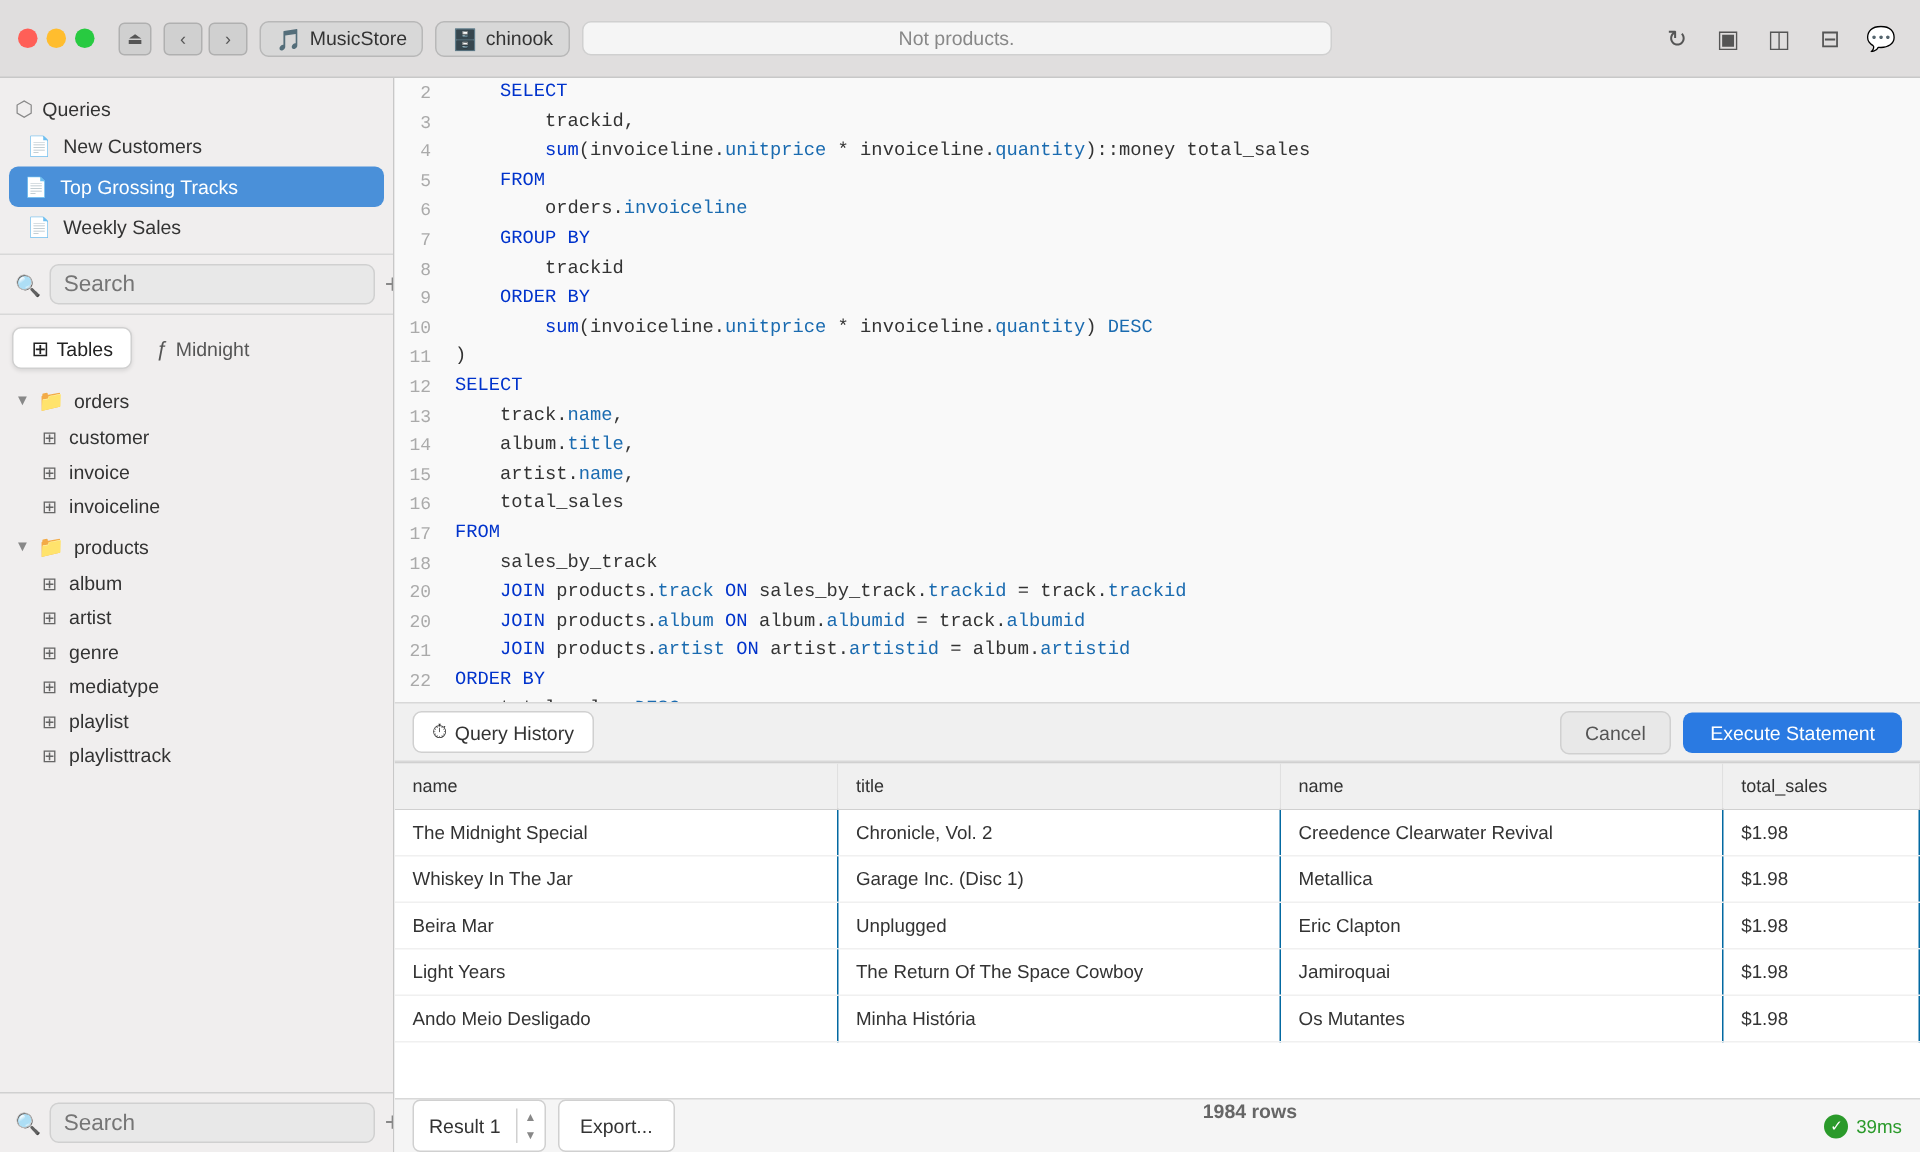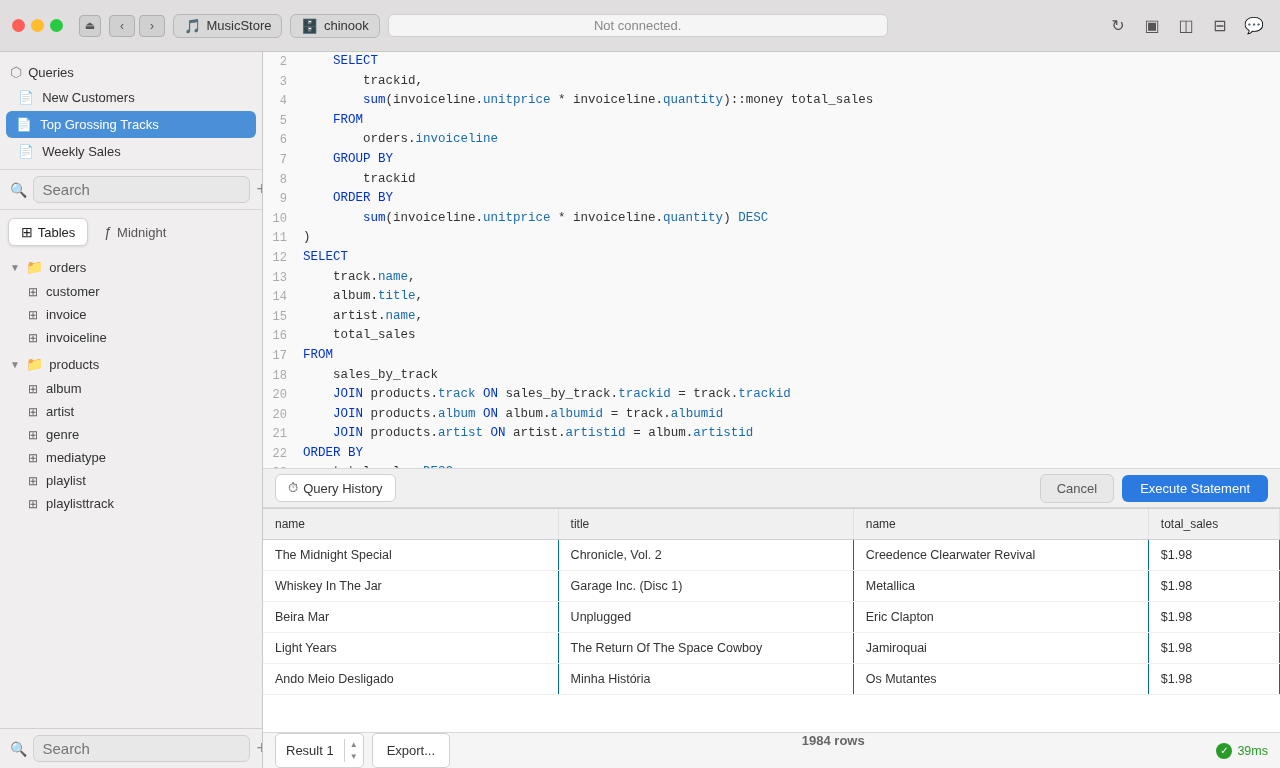--- a/index.html
+++ b/index.html
@@ -112,21 +112,21 @@
   </div>
   <div class="db-label">
     <span class="icon">🎵</span>
     <span>MusicStore</span>
   </div>
   <div class="db-label">
     <span class="icon">🗄️</span>
     <span>chinook</span>
   </div>
   <div class="not-connected">
-    <span>Not connected.</span>
+    <span>Not products.</span>
   </div>
   <div class="titlebar-actions">
     <div class="icon-btn">↻</div>
     <div class="icon-btn">▣</div>
     <div class="icon-btn">◫</div>
     <div class="icon-btn">⊟</div>
     <div class="icon-btn">💬</div>
   </div>
 </div>
 

